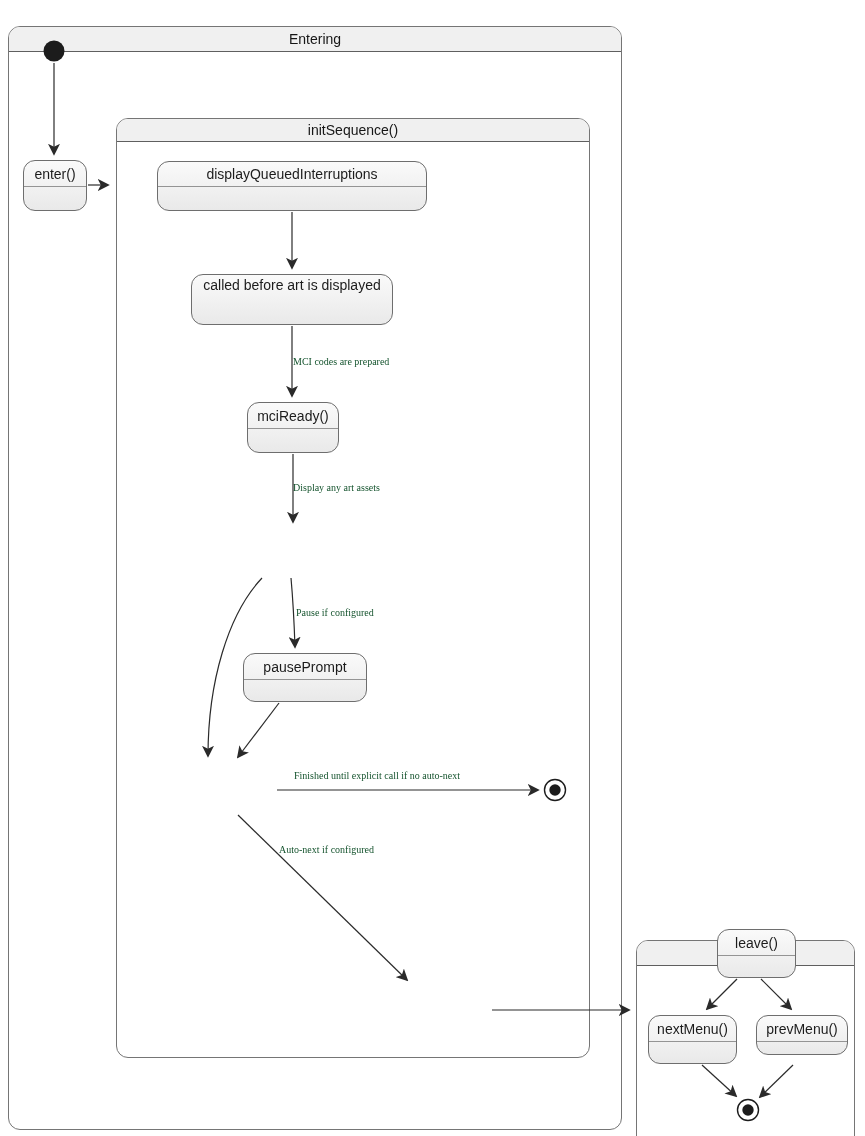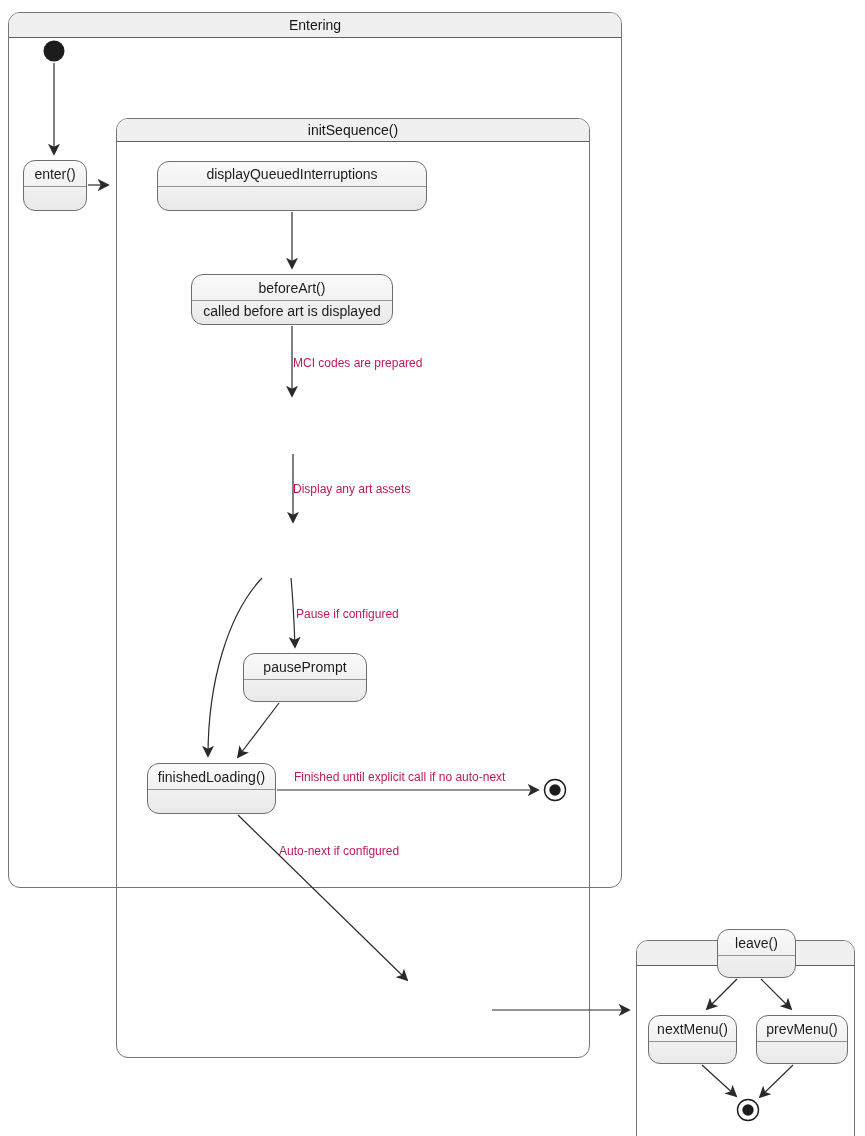--- a/index.html
+++ b/index.html
@@ -49,38 +49,39 @@
   }
   .s-body {
     display:flex; align-items:center; justify-content:center;
     padding:2px 6px 0 6px;
     white-space:nowrap;
     font-size:14px;
   }
   
   .tlabel {
     position:absolute;
-    font-size:12px;
-    color:#be185d;
+    font-size:10px;
+    color:#14532d;
     white-space:nowrap;
     z-index:3;
+    font-family:Liberation Serif, serif;
   }
   svg.overlay {
     position:absolute; left:0; top:0;
     width:865px; height:1136px;
     z-index:4;
     pointer-events:none;
   }
 </style>
 </head>
 <body>
 
 <div class="canvas">
 
-  <div class="region" style="left:8px;top:12px;width:614px;height:876px">
+  <div class="region" style="left:8px;top:26px;width:614px;height:1104px">
     <div class="r-title">Entering</div>
   </div>
 
   <div class="region" style="left:116px;top:118px;width:474px;height:940px">
     <div class="r-title" style="height:22px">initSequence()</div>
   </div>
 
   <div class="region" style="left:636px;top:940px;width:219px;height:239px">
     <div class="r-title">Leaving</div>
   </div>
@@ -88,48 +89,47 @@
   <div class="state" style="left:23px;top:160px;width:64px;height:51px">
     <div class="s-title">enter()</div>
     <div class="s-body"></div>
   </div>
 
   <div class="state" style="left:157px;top:161px;width:270px;height:50px">
     <div class="s-title" style="height:24px">displayQueuedInterruptions</div>
   </div>
 
   <div class="state" style="left:191px;top:274px;width:202px;height:51px">
-    <div class="s-title">beforeArt()</div>
     <div class="s-body">called before art is displayed</div>
   </div>
 
+  <div class="state" style="left:247px;top:402px;width:92px;height:51px">
+    <div class="s-title">mciReady()</div>
+    <div class="s-body"></div>
+  </div>
 
 
   <div class="state" style="left:243px;top:653px;width:124px;height:49px">
     <div class="s-title">pausePrompt</div>
     <div class="s-body"></div>
   </div>
 
-  <div class="state" style="left:147px;top:763px;width:129px;height:51px">
-    <div class="s-title">finishedLoading()</div>
-    <div class="s-body"></div>
-  </div>
 
 
   <div class="state" style="left:717px;top:929px;width:79px;height:49px">
     <div class="s-title">leave()</div>
     <div class="s-body"></div>
   </div>
 
   <div class="state" style="left:648px;top:1015px;width:89px;height:49px">
     <div class="s-title">nextMenu()</div>
     <div class="s-body"></div>
   </div>
 
-  <div class="state" style="left:756px;top:1015px;width:92px;height:49px">
+  <div class="state" style="left:756px;top:1015px;width:92px;height:40px">
     <div class="s-title">prevMenu()</div>
     <div class="s-body"></div>
   </div>
 
   <span class="tlabel" style="left:293px;top:356px">MCI codes are prepared</span>
   <span class="tlabel" style="left:293px;top:482px">Display any art assets</span>
   <span class="tlabel" style="left:296px;top:607px">Pause if configured</span>
   <span class="tlabel" style="left:294px;top:770px">Finished until explicit call if no auto-next</span>
   <span class="tlabel" style="left:279px;top:844px">Auto-next if configured</span>
 

